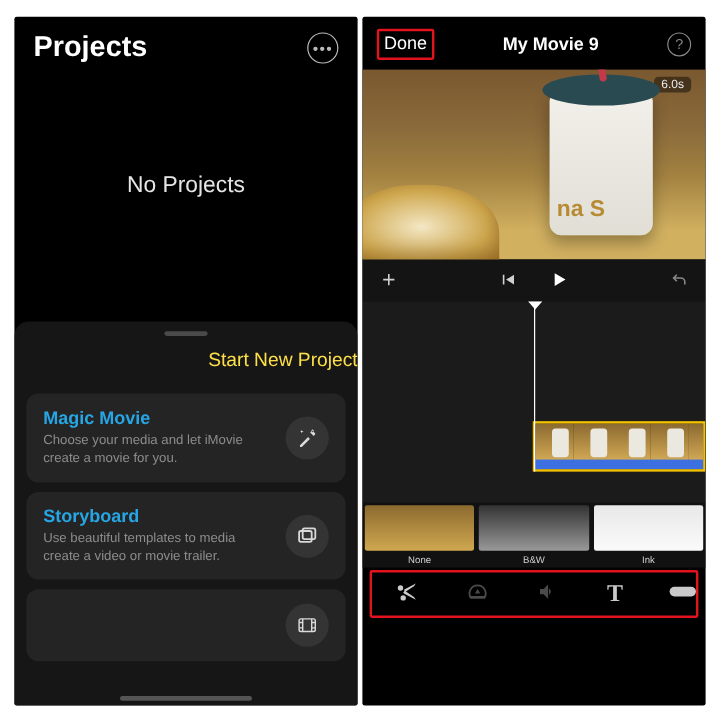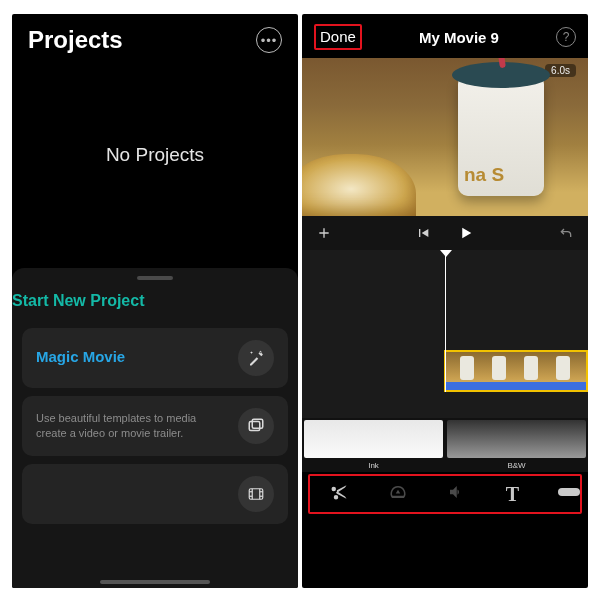--- a/index.html
+++ b/index.html
@@ -76,24 +76,24 @@
     padding-top: 8px;
   }
   .grabber {
     width: 36px;
     height: 4px;
     background: #4a4a4a;
     border-radius: 2px;
     margin: 0 auto 12px auto;
   }
   .sheet-title {
-    color: #14b8a6;
-    text-align: left;
+    color: #fde047;
+    text-align: right;
     font-size: 16px;
-    font-weight: 700;
+    font-weight: 400;
     margin-bottom: 18px;
   }
   .options {
     padding: 0 10px;
     display: flex;
     flex-direction: column;
     gap: 8px;
   }
   .option {
     background: #242424;
@@ -358,30 +358,32 @@
       <div class="no-projects">No Projects</div>
     </div>
     <div class="sheet">
       <div class="grabber"></div>
       <div class="sheet-title">Start New Project</div>
       <div class="options">
 
         <div class="option">
           <div class="option-text">
             <div class="option-title">Magic Movie</div>
+            <div class="option-desc">Choose your media and let iMovie create a movie for you.</div>
           </div>
           <div class="option-icon">
             <svg viewBox="0 0 24 24" fill="#d9d9d9">
                 <path d="M4 20l9-9 2 2-9 9H4v-2zm16.7-13.3l-2.4-2.4c-.4-.4-1-.4-1.4 0l-1.6 1.6 3.8 3.8 1.6-1.6c.4-.4.4-1 0-1.4zM18 2l.6 1.4L20 4l-1.4.6L18 6l-.6-1.4L16 4l1.4-.6L18 2zM6 3l.5 1.1L8 5l-1.5.4L6 7l-.5-1.6L4 5l1.5-.9L6 3z"></path>
               </svg>
           </div>
         </div>
 
         <div class="option">
           <div class="option-text">
+            <div class="option-title">Storyboard</div>
             <div class="option-desc">Use beautiful templates to media create a video or movie trailer.</div>
           </div>
           <div class="option-icon">
             <svg viewBox="0 0 24 24" fill="none" stroke="#d9d9d9" stroke-width="2">
                 <rect x="3" y="6" width="14" height="12" rx="2"></rect>
                 <rect x="7" y="3" width="14" height="12" rx="2"></rect>
               </svg>
           </div>
         </div>
 
@@ -459,26 +461,30 @@
           <div class="thumb"></div>
           <div class="thumb"></div>
           <div class="thumb"></div>
           <div class="thumb"></div>
         <div class="audio-strip"></div>
       </div>
     </div>
 
     <div class="filter-strip">
       <div class="filter">
-        <div class="filter-swatch" style="background:linear-gradient(180deg,#e8e8e8,#fafafa)"></div>
-        <div class="filter-label">Ink</div>
+        <div class="filter-swatch" style="background:linear-gradient(180deg,#8c6a2f,#d0a850)"></div>
+        <div class="filter-label">None</div>
       </div>
       <div class="filter">
         <div class="filter-swatch" style="background:linear-gradient(180deg,#333,#999)"></div>
         <div class="filter-label">B&amp;W</div>
+      </div>
+      <div class="filter">
+        <div class="filter-swatch" style="background:linear-gradient(180deg,#e8e8e8,#fafafa)"></div>
+        <div class="filter-label">Ink</div>
       </div>
     </div>
 
     <div class="tool-row">
       <span class="tool">
         <svg viewBox="0 0 24 24">
             <path d="M8 8a3 3 0 1 1-3-3 3 3 0 0 1 3 3zm0 8a3 3 0 1 1-3 3 3 3 0 0 1 3-3zm1.2-6.4L22 3l-2 3-9 6 9 6 2 3-12.8-6.6L8 13l1.2-1.4z"></path>
           </svg>
       </span>
       <span class="tool dim">

